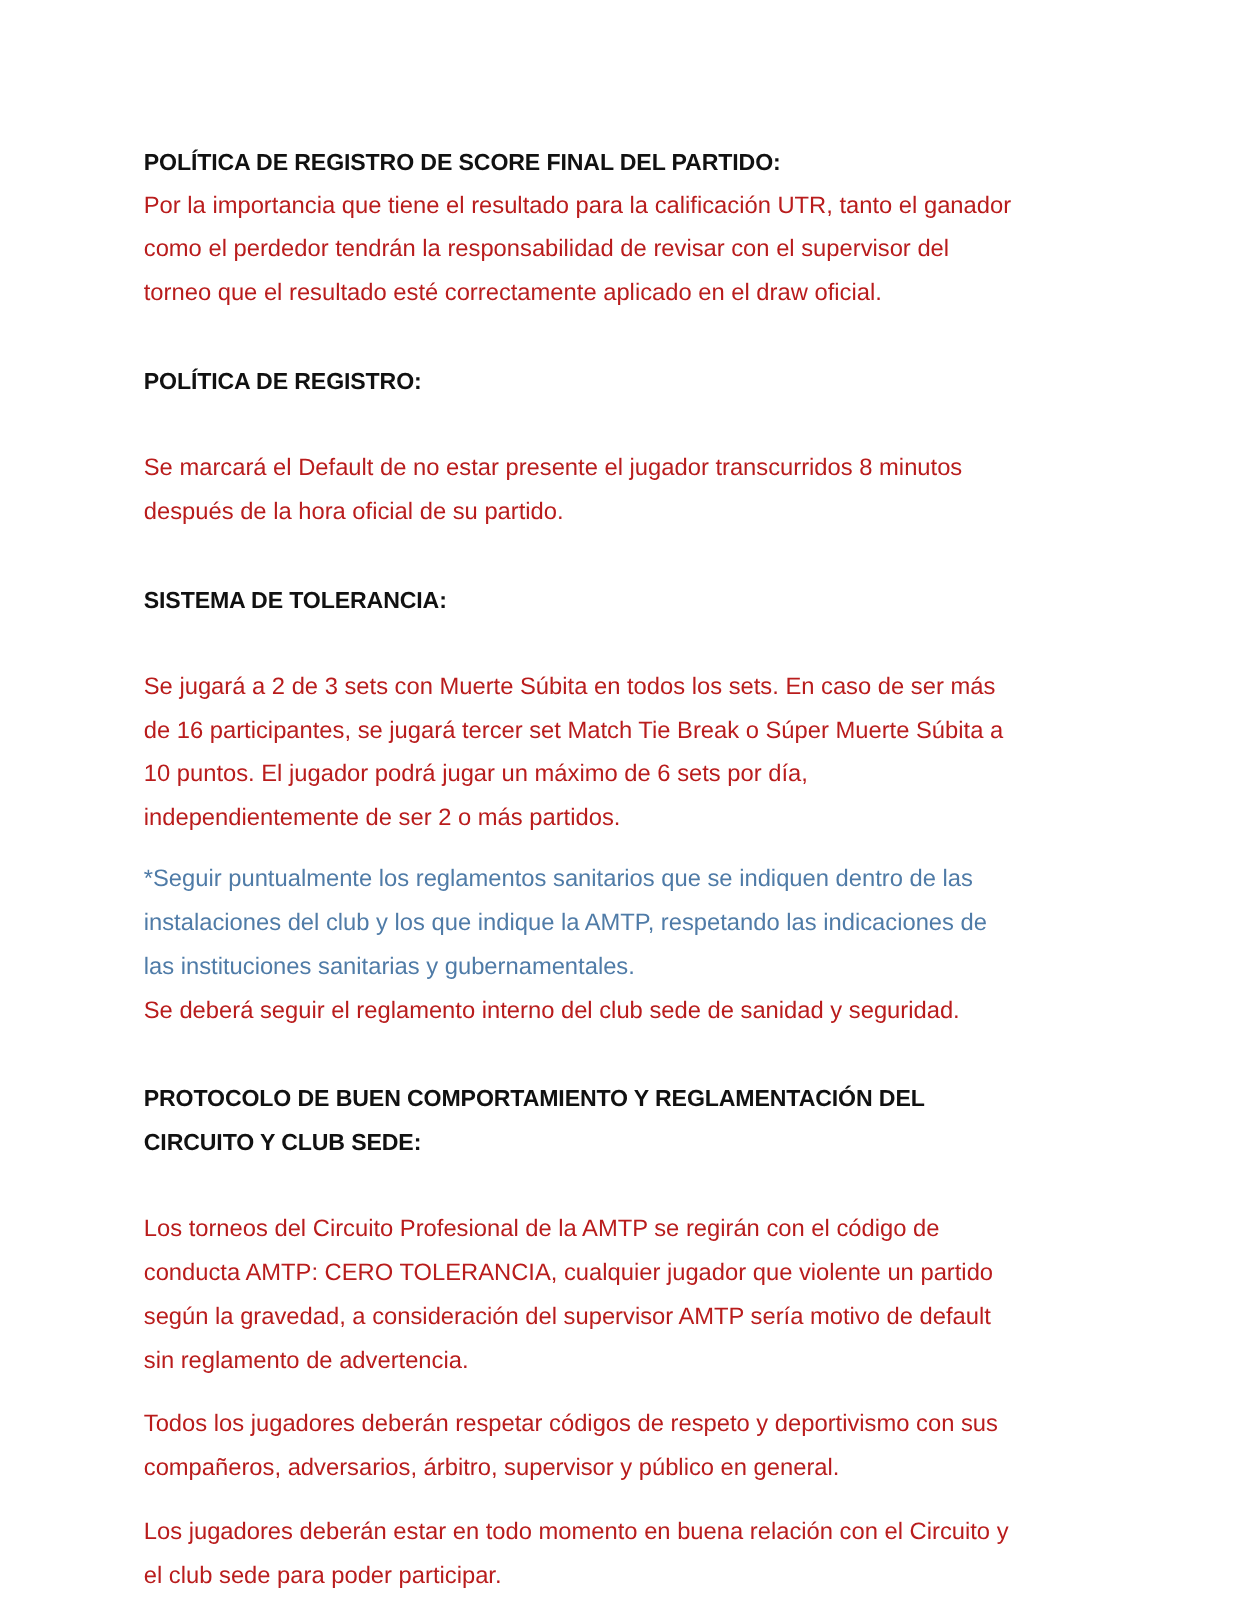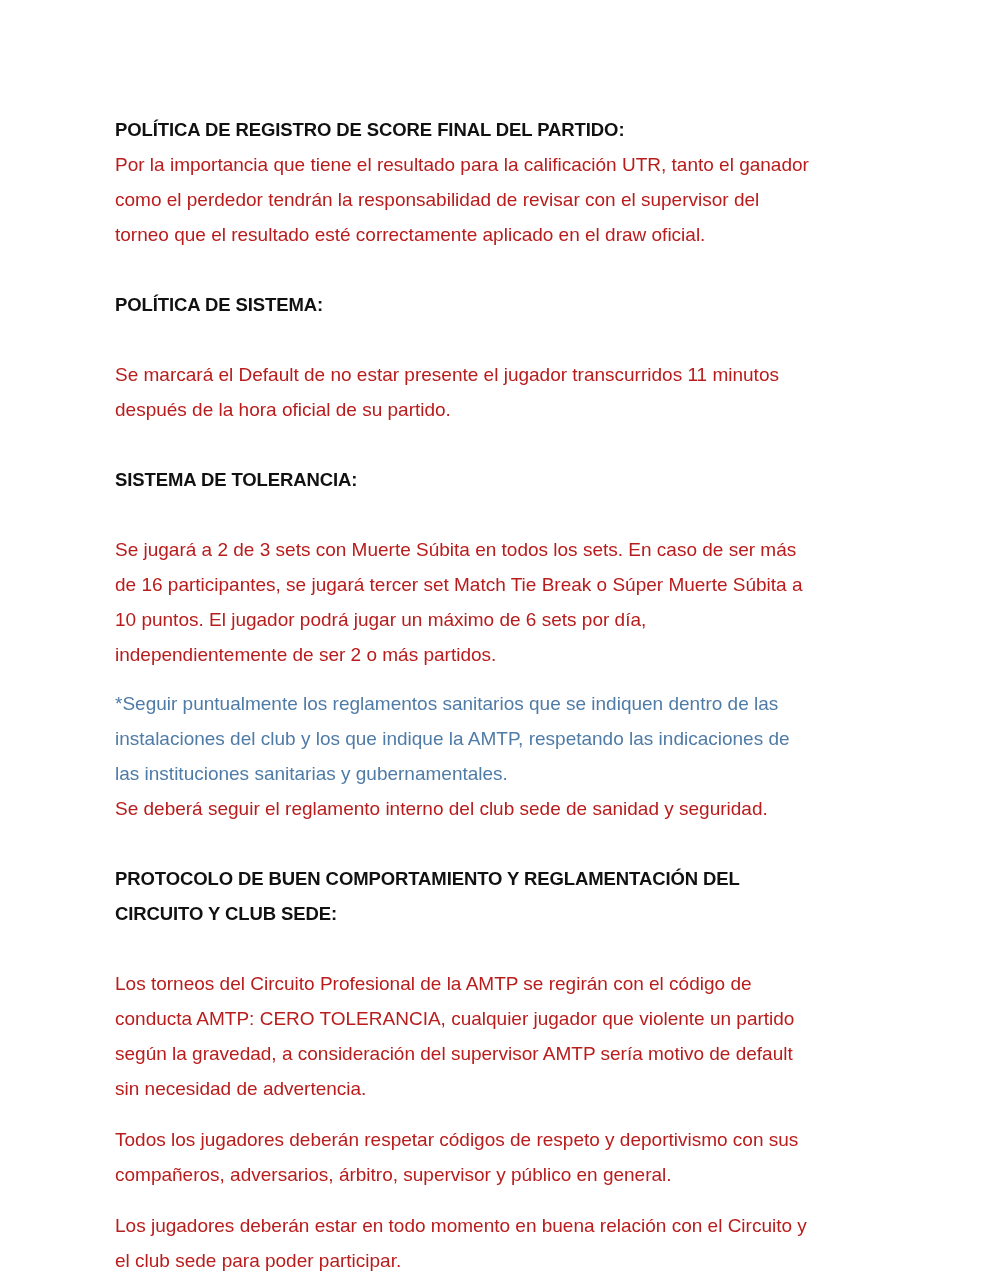--- a/index.html
+++ b/index.html
@@ -61,23 +61,23 @@
     <div>
       <h2 class="heading">POLÍTICA DE REGISTRO DE SCORE FINAL DEL PARTIDO:</h2>
       <p class="body-text">Por la importancia que tiene el resultado para la calificación UTR, tanto el ganador
 como el perdedor tendrán la responsabilidad de revisar con el supervisor del
 torneo que el resultado esté correctamente aplicado en el draw oficial.</p>
     </div>
 
     <div class="gap-block"></div>
 
     <div>
-      <h2 class="heading">POLÍTICA DE SISTEMA:</h2>
+      <h2 class="heading">POLÍTICA DE REGISTRO:</h2>
       <div class="gap-block"></div>
-      <p class="body-text">Se marcará el Default de no estar presente el jugador transcurridos 11 minutos
+      <p class="body-text">Se marcará el Default de no estar presente el jugador transcurridos 8 minutos
 después de la hora oficial de su partido.</p>
     </div>
 
     <div class="gap-block"></div>
 
     <div>
       <h2 class="heading">SISTEMA DE TOLERANCIA:</h2>
       <div class="gap-block"></div>
       <p class="body-text">Se jugará a 2 de 3 sets con Muerte Súbita en todos los sets.  En caso de ser más
 de 16 participantes, se jugará tercer set Match Tie Break o Súper Muerte Súbita a
@@ -98,21 +98,21 @@
 
     <div>
       <h2 class="heading">PROTOCOLO DE BUEN COMPORTAMIENTO Y REGLAMENTACIÓN DEL
 CIRCUITO Y CLUB SEDE:</h2>
 
       <div class="gap-block"></div>
 
       <p class="body-text">Los torneos del Circuito Profesional de la AMTP se regirán con el código de
 conducta AMTP: CERO TOLERANCIA, cualquier jugador que violente un partido
 según la gravedad, a consideración del supervisor AMTP sería motivo de default
-sin necesidad de advertencia.</p>
+sin reglamento de advertencia.</p>
 
       <div class="gap-para"></div>
 
       <p class="body-text">Todos los jugadores deberán respetar códigos de respeto y deportivismo con sus
 compañeros, adversarios, árbitro, supervisor y público en general.</p>
 
       <div class="gap-para"></div>
 
       <p class="body-text">Los jugadores deberán estar en todo momento en buena relación con el Circuito y
 el club sede para poder participar.</p>

